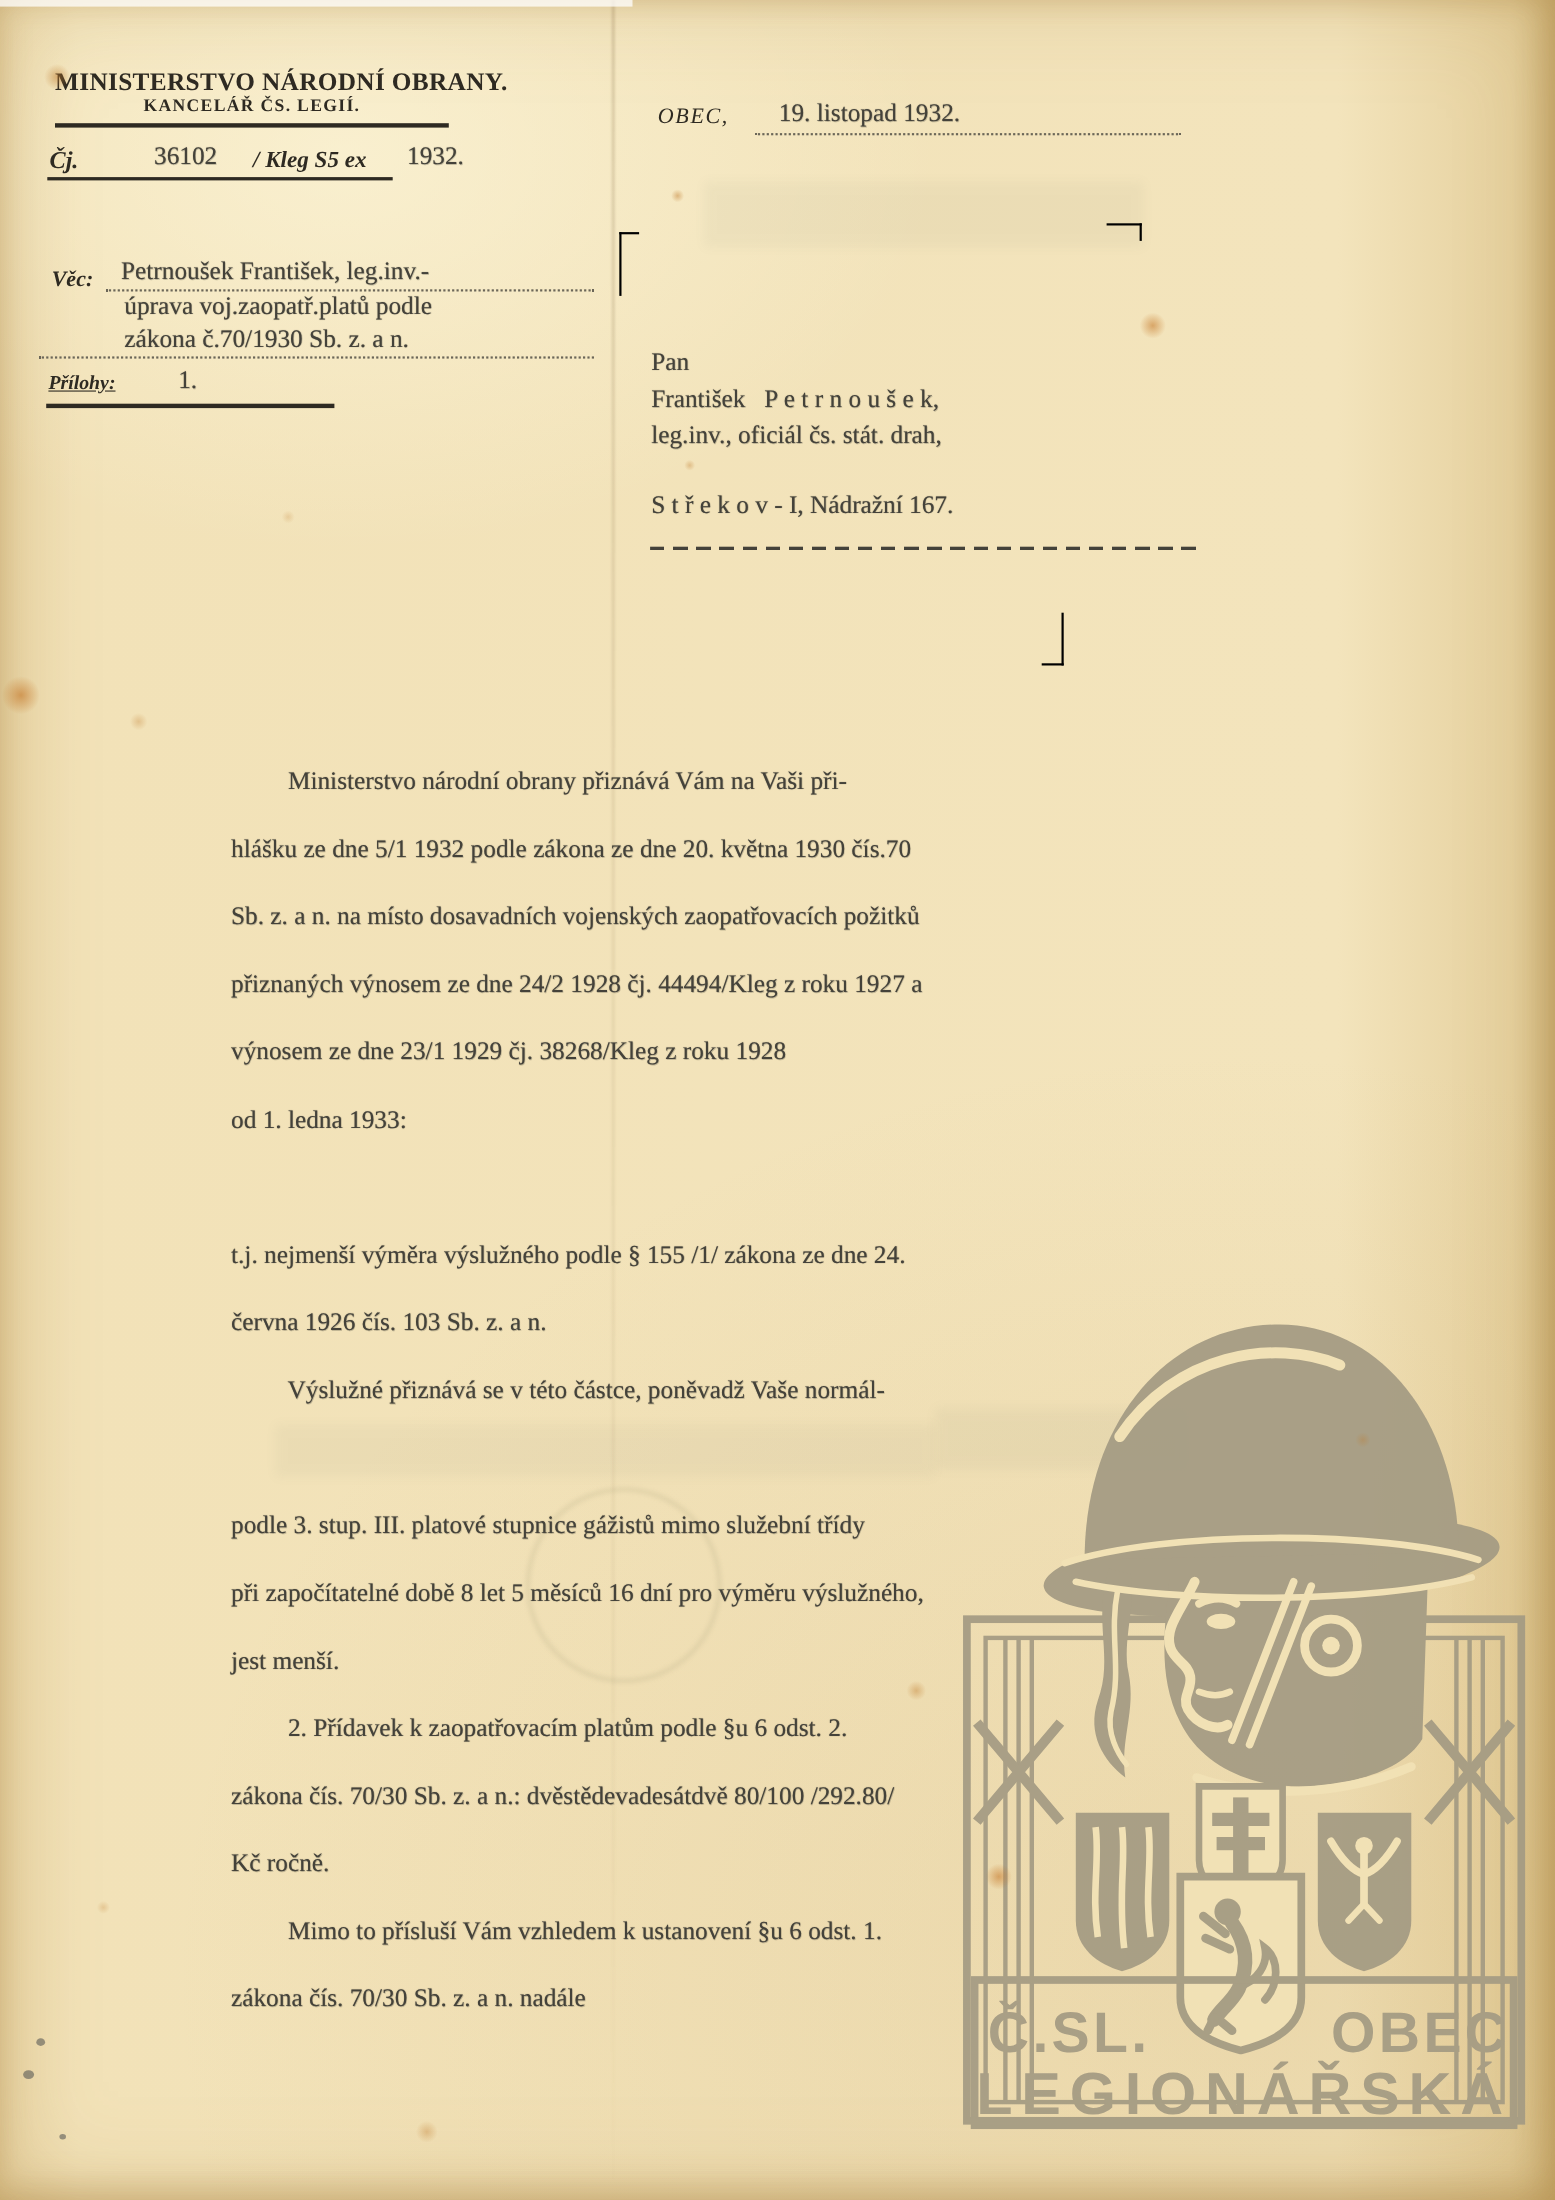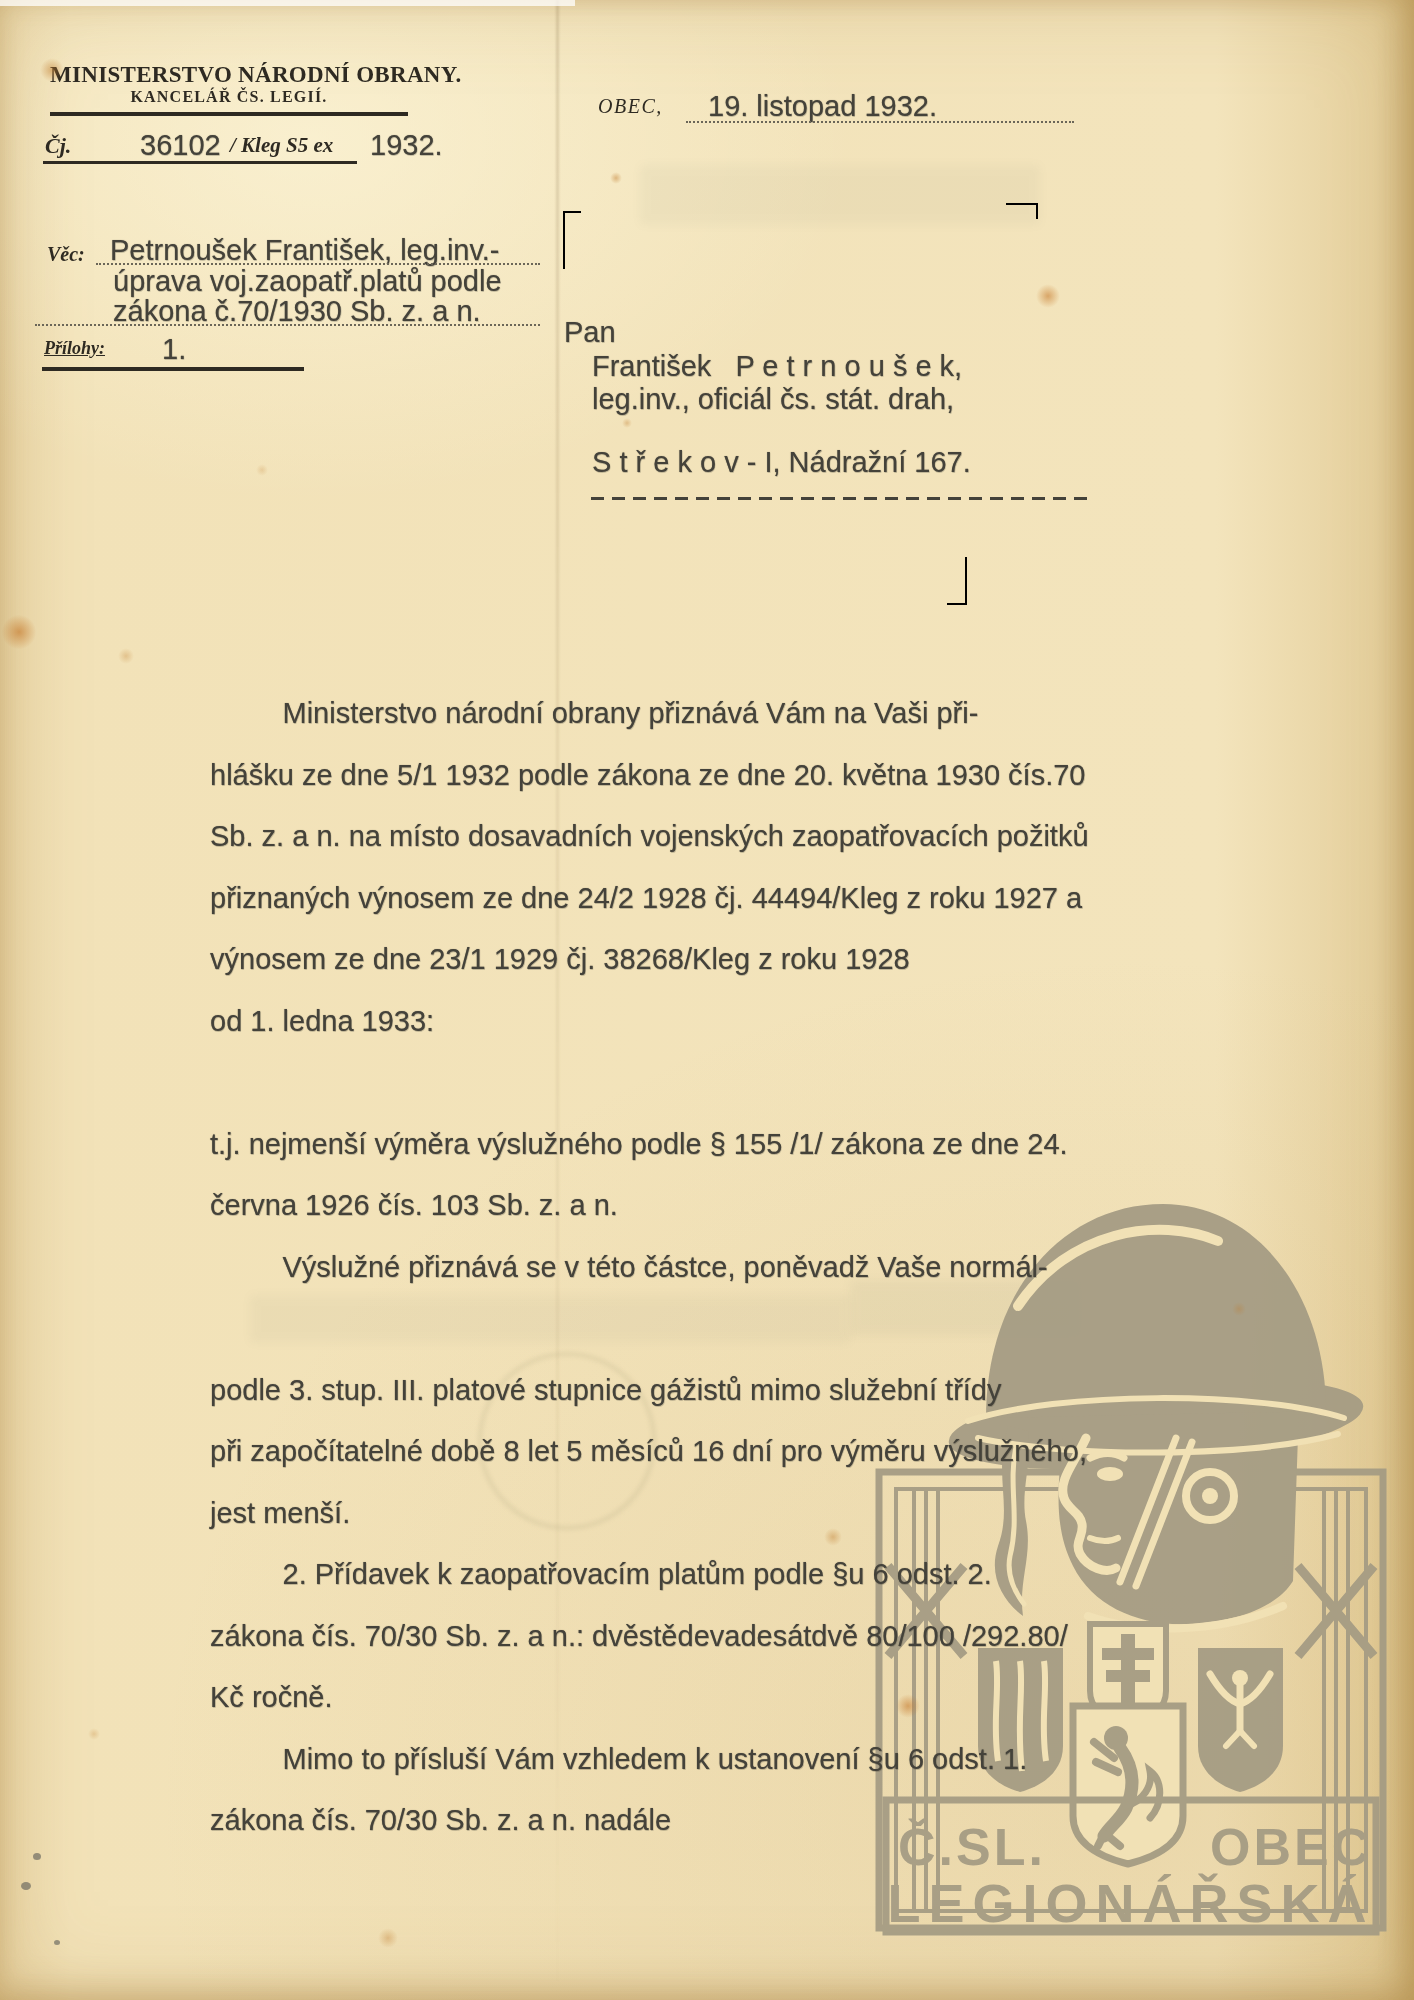--- a/index.html
+++ b/index.html
@@ -12,22 +12,22 @@
     background:
       radial-gradient(900px 600px at 22% 7%, rgba(255,250,225,.55), transparent 60%),
       radial-gradient(1500px 1300px at 80% 90%, rgba(200,165,100,.20), transparent 65%),
       linear-gradient(90deg,#ecd9ab 0,#f2e2b8 5%,#f3e4bc 86%,#e6d19f 97%,#d9c28c 100%),
       #f1e1b5;
     box-shadow: inset 0 0 90px rgba(170,130,60,.25), inset -10px 0 25px rgba(160,120,50,.28), inset 0 -14px 30px rgba(160,120,50,.22);
     font-family:"Liberation Serif","DejaVu Serif",serif;
   }
   .abs{position:absolute;}
   .typed{
-    font-family:Liberation Sans, sans-serif;
-    font-size:29px;color:#44423a;white-space:pre;
+    font-family:Liberation Serif, serif;
+    font-size:23px;color:#44423a;white-space:pre;
     text-shadow:0 0 1px rgba(66,64,56,.55), .6px .6px 0 rgba(66,64,56,.22);
     text-align:right;
   }
   .printed{color:#2e2a22;}
   .org1{left:50px;top:62px;font-weight:bold;font-size:23px;letter-spacing:.3px;}
   .org2{left:50px;top:88px;width:358px;text-align:center;font-weight:bold;font-size:16px;letter-spacing:1.2px;}
   .hrule{left:50px;top:112px;width:358px;height:0;border-top:4px solid #2e2a22;}
   .lbl{font-style:italic;font-weight:600;}
   .cj-label{left:45px;top:133px;font-size:22px;}
   .cj-number{left:140px;top:129px;}
@@ -44,21 +44,21 @@
   .pril-label{left:44px;top:338px;font-size:18px;text-decoration:underline;}
   .pril-value{left:162px;top:333px;}
   .pril-underline{left:42px;top:367px;width:262px;height:0;border-top:4px solid #2e2a22;}
   .praha-label{left:598px;top:95px;font-size:20px;font-style:italic;letter-spacing:1.5px;}
   .praha-date{left:708px;top:90px;}
   .praha-dot{left:686px;top:121px;width:388px;}
   .corner{border-color:rgba(120,110,88,.5);}
   .corner-tl{left:563px;top:211px;width:16px;height:56px;border-left:2px solid;border-top:2px solid;}
   .corner-tr{left:1006px;top:203px;width:30px;height:14px;border-top:2px solid;border-right:2px solid;}
   .corner-br{left:947px;top:557px;width:18px;height:46px;border-right:2px solid;border-bottom:2px solid;}
-  .addr-l1{left:564px;top:316px;}
+  .addr-l1{left:592px;top:316px;}
   .addr-l2{left:592px;top:350px;}
   .addr-l3{left:592px;top:383px;}
   .addr-l4{left:592px;top:446px;}
   .addr-dash{left:591px;top:497px;width:499px;height:3px;
     background:repeating-linear-gradient(90deg,#44423a 0 13px,transparent 13px 21px);}
   #body-text{left:170px;top:697px;width:1030px;height:1200px;z-index:3;}
   .body-line{position:absolute;left:0;margin-left:40px;}
   #emblem{left:858px;top:1186px;width:545px;height:762px;z-index:1;opacity:.93;}
   .crease{left:556px;top:0;width:3px;height:2000px;z-index:2;
     background:linear-gradient(180deg,rgba(120,95,55,.22),rgba(120,95,55,.10) 40%,rgba(120,95,55,.05) 75%,rgba(120,95,55,0));

